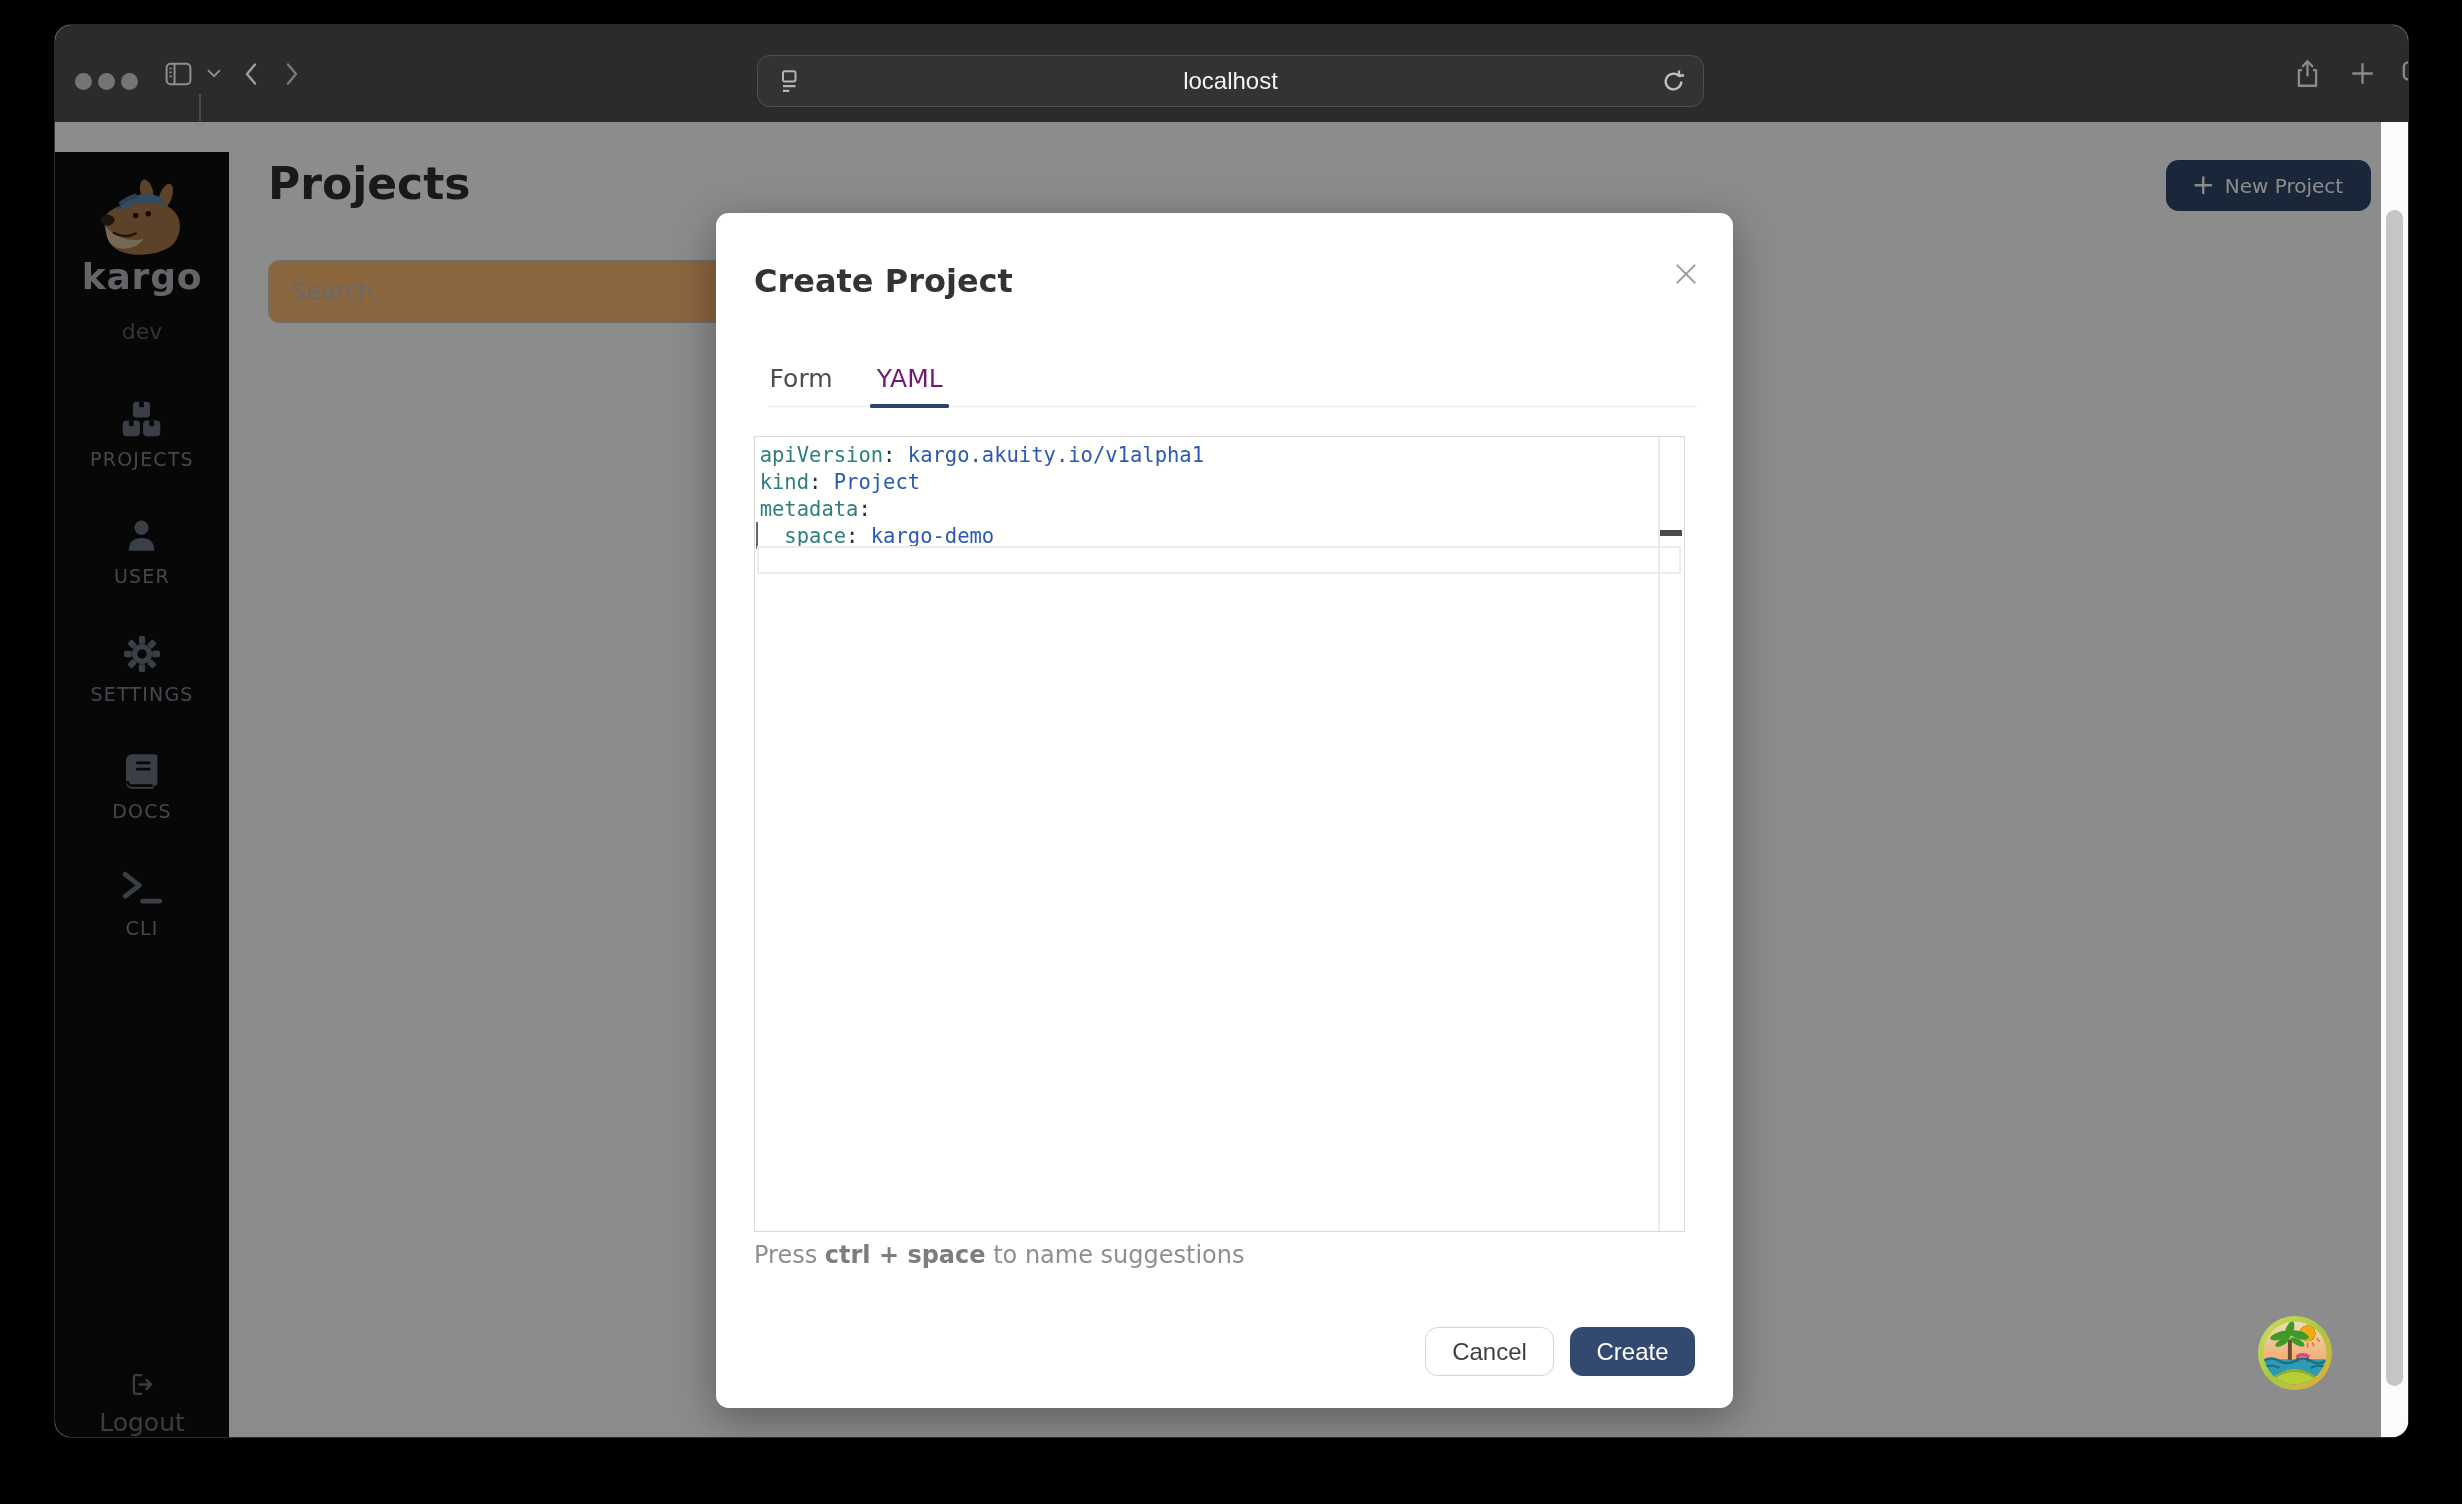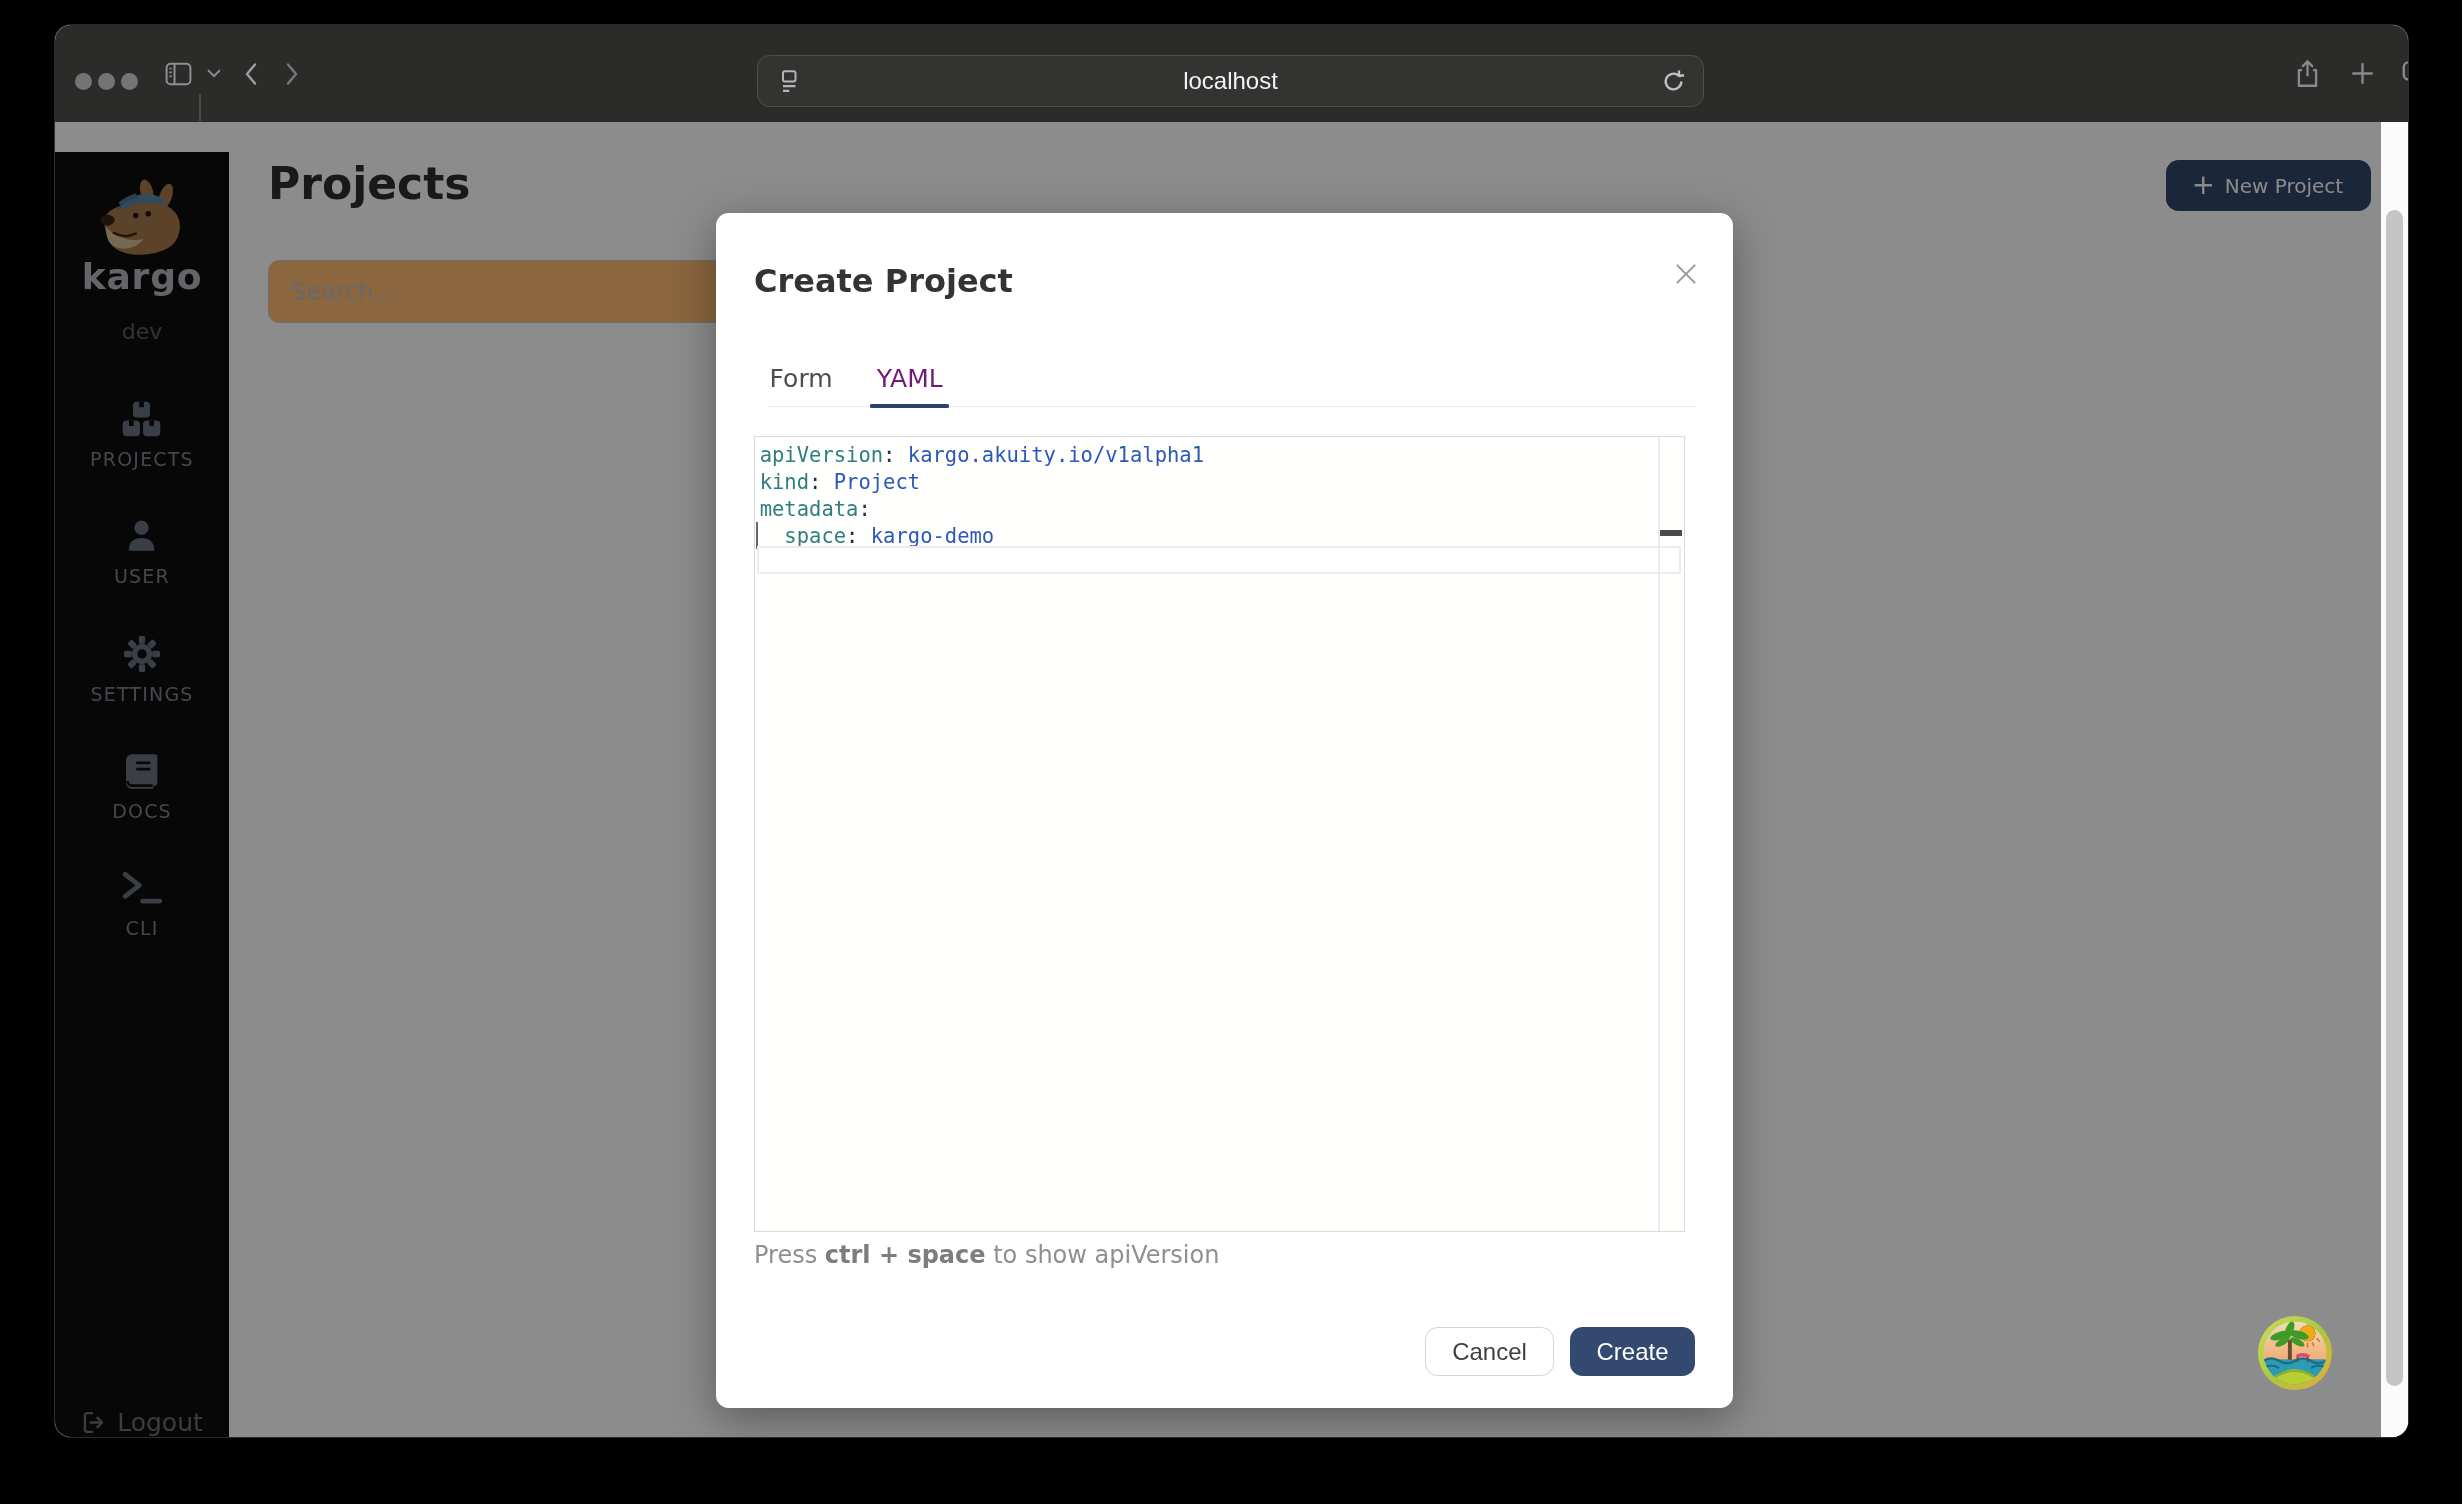--- a/index.html
+++ b/index.html
@@ -31,21 +31,21 @@
 
   
   .sidebar { position:absolute; left:0; top:0; width:174px; height:100%; background:#0d0d0d;margin-top:30px; }
   .logo-wrap { text-align:center; padding-top:24px; }
   .wordmark { color:#b6b9be; font-size:36px; font-weight:bold; letter-spacing:0.8px; margin-top:-4.7px; }
   .env { color:#595e66; font-size:22px; margin-top:22px; text-align:center; }
   .nav { margin-top:57px; display:flex; flex-direction:column; align-items:center; gap:49px; }
   .nav-item { display:flex; flex-direction:column; align-items:center; gap:11px; cursor:pointer; }
   .nav-label { color:#7c828c; font-size:19px; letter-spacing:1.2px; }
   .logout { position:absolute; bottom:30px; left:0; width:100%; display:flex; align-items:center;
-            justify-content:center; gap:11px; color:#6a7078; font-size:25px; }
+            justify-content:center; gap:11px; color:#6a7078; font-size:25px;flex-direction:column; }
 
   
   .main { position:absolute; left:174px; top:0; right:27px; height:100%; background:#fff; }
   .page-title { position:absolute; left:39px; top:36px; font-size:44px; font-weight:bold; color:#2e2e2e; }
   .search { position:absolute; left:39px; top:138px; width:837px; height:63px; background:#fdba74;
             border:1.6px solid #c9c9c9; border-radius:11px; font-size:24px; color:#444;
             padding:0 22px; font-family:inherit; }
   .search::placeholder { color:#bfbfbf; }
   .new-project { position:absolute; right:10.3px; top:38px; width:205px; height:51px;
                  background:#31466b; border:none; border-radius:12.6px; color:#fdfdfd;
@@ -323,21 +323,21 @@
             <div class="code-line"><span class="tk-key">metadata</span><span class="tk-punc">:</span></div>
             <div class="code-line"><span class="tk-key">  space</span><span class="tk-punc">:</span><span class="tk-val"> kargo-demo</span></div>
           </div>
         <div class="cursor-bar"></div>
         <div class="active-line"></div>
         <div class="ruler"></div>
         <div class="ruler-mark"></div>
       </div>
 
       <div class="hint">
-        <span>Press </span><b>ctrl + space</b><span> to show apiVersion</span>
+        <span>Press </span><b>ctrl + space</b><span> to name suggestions</span>
       </div>
 
       <div class="modal-footer">
         <button class="btn btn-cancel">Cancel</button>
         <button class="btn btn-create">Create</button>
       </div>
     </div>
 
     <div class="island">
       <svg width="74" height="74" viewBox="0 0 94 94">

